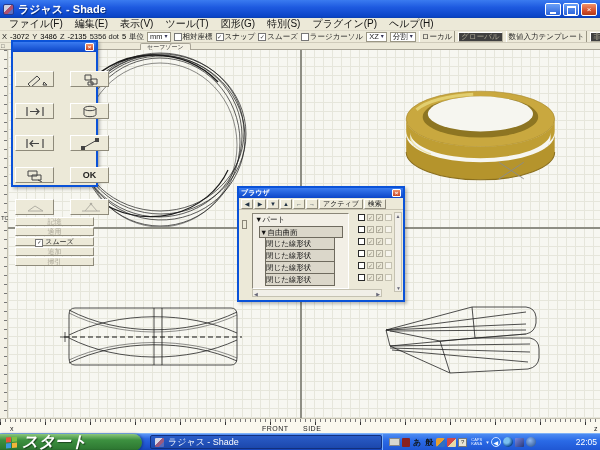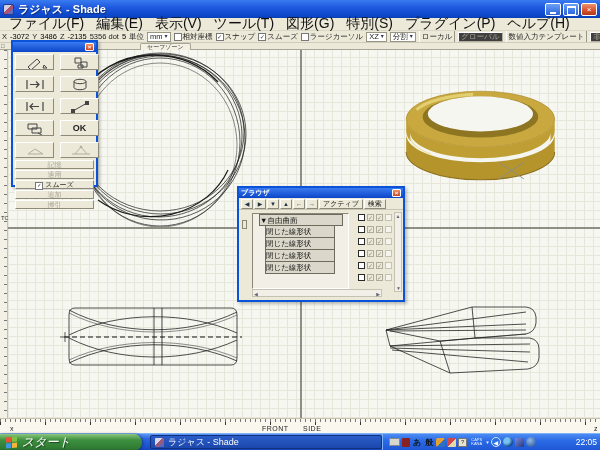--- a/index.html
+++ b/index.html
@@ -15,21 +15,21 @@
   .title-text{font-size:11px;font-weight:bold;text-shadow:1px 1px 1px rgba(0,0,0,.45);}
   .winbtns{margin-left:auto;display:flex;gap:2px;}
   .winbtn{width:16px;height:13px;border:1px solid #fff;border-radius:2px;font-size:8px;line-height:11px;
     text-align:center;color:#fff;background:linear-gradient(180deg,#6aa0f8,#2a62d8);}
   .winbtn.close{background:linear-gradient(180deg,#f0926a,#d6502e 60%,#b03a1a);}
   .winbtn.min::after{content:"";display:block;width:6px;height:2px;background:#fff;margin:8px auto 0;}
   .winbtn.max::after{content:"";display:block;width:7px;height:6px;border:1px solid #fff;border-top-width:2px;margin:2px auto 0;}
   
   .menubar{position:absolute;left:0;top:18px;width:600px;height:13px;background:#ece9d8;
     display:flex;align-items:center;gap:2px;padding:0 4px;border-bottom:1px solid #dcd8c8;}
-  .menu-item{font-size:14px;color:#111;padding:0 5px;white-space:nowrap;}
+  .menu-item{font-size:10px;color:#111;padding:0 5px;white-space:nowrap;}
   .coordbar{position:absolute;left:0;top:31px;width:600px;height:12px;background:#ece9d8;
     display:flex;align-items:center;gap:3px;padding:0 2px;font-size:7.5px;white-space:nowrap;overflow:hidden;
     border-bottom:1px solid #cfcbba;}
   .cb-item{display:inline-flex;align-items:center;color:#222;}
   .cb-item.val{color:#000;}
   .cb-item.btn{border:1px solid;border-color:#fff #9a9684 #9a9684 #fff;background:#ece9d8;padding:12px 2px;height:10px;line-height:9px;}
   .cb-item.btnd{border:1px solid;border-color:#fff #b5b1a0 #b5b1a0 #fff;background:#404040;padding:0 2px;height:10px;line-height:9px;color:#a8a493;}
   .cb-item.drop{border:1px solid #9a9684;background:#fff;padding:0 2px;height:10px;line-height:9px;}
   .cb-item.drop::after{content:"▾";font-size:6px;margin-left:2px;color:#335;}
   .cb-item.chk0::before{content:"";width:6px;height:6px;border:1px solid #777;background:#fff;margin-right:1px;display:inline-block;}
@@ -59,21 +59,21 @@
   .vdivider{position:absolute;left:292px;top:0;width:2px;height:368px;background:#8e8e84;}
   .hdivider{position:absolute;left:0;top:177px;width:592px;height:2px;background:#8e8e84;}
   .vp{position:absolute;}
   
   .palette{position:absolute;border:2px solid #0a52d8;background:#ece9d8;box-shadow:2px 2px 3px rgba(0,0,0,.25);}
   .pal-title{height:10px;background:linear-gradient(180deg,#3a7bf0,#0b45c8);display:flex;align-items:center;
     color:#fff;font-size:7px;font-weight:bold;padding:0 2px;}
   .pal-close{margin-left:auto;width:9px;height:8px;background:linear-gradient(180deg,#f0926a,#c84424);
     border:1px solid #fff;border-radius:1px;color:#fff;font-size:6px;line-height:6px;text-align:center;}
   .tools{left:11px;top:40px;width:87px;height:147px;}
-  .tool-grid{display:grid;grid-template-columns:39px 39px;grid-auto-rows:16px;gap:6px;padding:2px 2px 1px;text-align:center;}
+  .tool-grid{display:grid;grid-template-columns:39px 39px;grid-auto-rows:16px;gap:16px;padding:19px 2px 1px;text-align:center;}
   .tool-btn{border:1px solid;border-color:#fff #8e8a7a #8e8a7a #fff;background:#ece9d8;display:flex;
     align-items:center;justify-content:center;font-size:9px;font-weight:bold;color:#222;}
   .tool-btn.dim svg{opacity:.35;}
   .tool-wide{display:block;margin:1px 2px;height:9px;border:1px solid;border-color:#fff #8e8a7a #8e8a7a #fff;
     background:#ece9d8;font-size:7px;line-height:8px;text-align:center;color:#222;}
   .tool-wide.dis{color:#aaa697;}
   .tool-wide.chk::before{content:"✓";display:inline-block;width:6px;height:6px;border:1px solid #777;background:#fff;
     font-size:5px;line-height:5px;margin-right:2px;}
   
   .browser{left:237px;top:186px;width:168px;height:116px;}
@@ -100,21 +100,21 @@
     font-size:5px;color:#667;text-align:center;line-height:6px;}
   .vscroll .dn{position:absolute;bottom:0;left:1px;}
   .hscroll{position:absolute;left:13px;bottom:1px;width:130px;height:8px;background:#f1efe8;border:1px solid #c5c2b2;
     font-size:5px;color:#667;}
   .hscroll .r{position:absolute;right:1px;top:1px;} .hscroll .l{position:absolute;left:1px;top:1px;}
   
   .taskbar{position:absolute;left:0;top:433px;width:600px;height:17px;
     background:linear-gradient(180deg,#5c95f5 0%,#2a66e2 30%,#1c50cc 80%,#1745b8 100%);border-top:1px solid #7fb2f7;display:flex;align-items:center;}
   .startbtn{width:142px;height:17px;border-radius:0 9px 9px 0;display:flex;align-items:center;gap:5px;padding:0 14px 0 6px;
     background:linear-gradient(180deg,#8cc77c 0%,#3d9140 35%,#2f7a33 85%,#256328 100%);
-    box-shadow:1px 0 3px rgba(0,0,0,.4);color:#fff;font-size:12px;font-weight:normal;font-style:italic;text-shadow:1px 1px 1px rgba(0,0,0,.5);}
+    box-shadow:1px 0 3px rgba(0,0,0,.4);color:#fff;font-size:16px;font-weight:bold;font-style:italic;text-shadow:1px 1px 1px rgba(0,0,0,.5);}
   .winflag{width:11px;height:11px;display:grid;grid-template-columns:5px 5px;grid-template-rows:5px 5px;gap:1px;transform:skewY(-6deg);}
   .winflag i{display:block;} .winflag .r{background:#e85338;} .winflag .g{background:#7ec043;}
   .winflag .b{background:#3d9ae1;} .winflag .y{background:#f3b53a;}
   .taskitem{margin-left:8px;width:232px;height:14px;background:linear-gradient(180deg,#2a5cc8,#1c48ac);
     border:1px solid #12307e;border-radius:2px;display:flex;align-items:center;gap:4px;padding:0 4px;color:#fff;font-size:9px;}
   .taskitem .ticon{width:9px;height:9px;border-radius:1px;background:linear-gradient(135deg,#d8d8e8 0 40%,#9a5a80 40% 70%,#5a6ab8 70%);}
   .tray{margin-left:auto;display:flex;align-items:center;height:17px;padding:0 3px 0 6px;gap:2px;
     background:linear-gradient(180deg,#4d8cf2 0%,#2a6ae6 40%,#1e55d2 100%);border-left:1px solid #7fb2f7;}
   .tray-item{display:inline-flex;align-items:center;justify-content:center;color:#fff;}
   .tray-item.kbd{width:11px;height:8px;background:#d8d8d0;border:1px solid #888;}
@@ -341,20 +341,21 @@
           <button class="nav-btn">←</button>
           <button class="nav-btn">→</button>
         </span>
       <button class="txt-btn">アクティブ</button>
       <button class="txt-btn">検索</button>
     </div>
     <div class="br-body">
       <span class="br-handle"></span>
       <div class="tree-panel">
 
+      <div class="tree-row d0">▼パート</div>
           <div class="tree-row d1">▼自由曲面</div>
           <div class="tree-row d2">閉じた線形状</div>
           <div class="tree-row d2">閉じた線形状</div>
           <div class="tree-row d2">閉じた線形状</div>
           <div class="tree-row d2">閉じた線形状</div>
         </div>
       <div class="check-grid">
 
       <span class="cell b"></span>
           <span class="cell on"></span>

